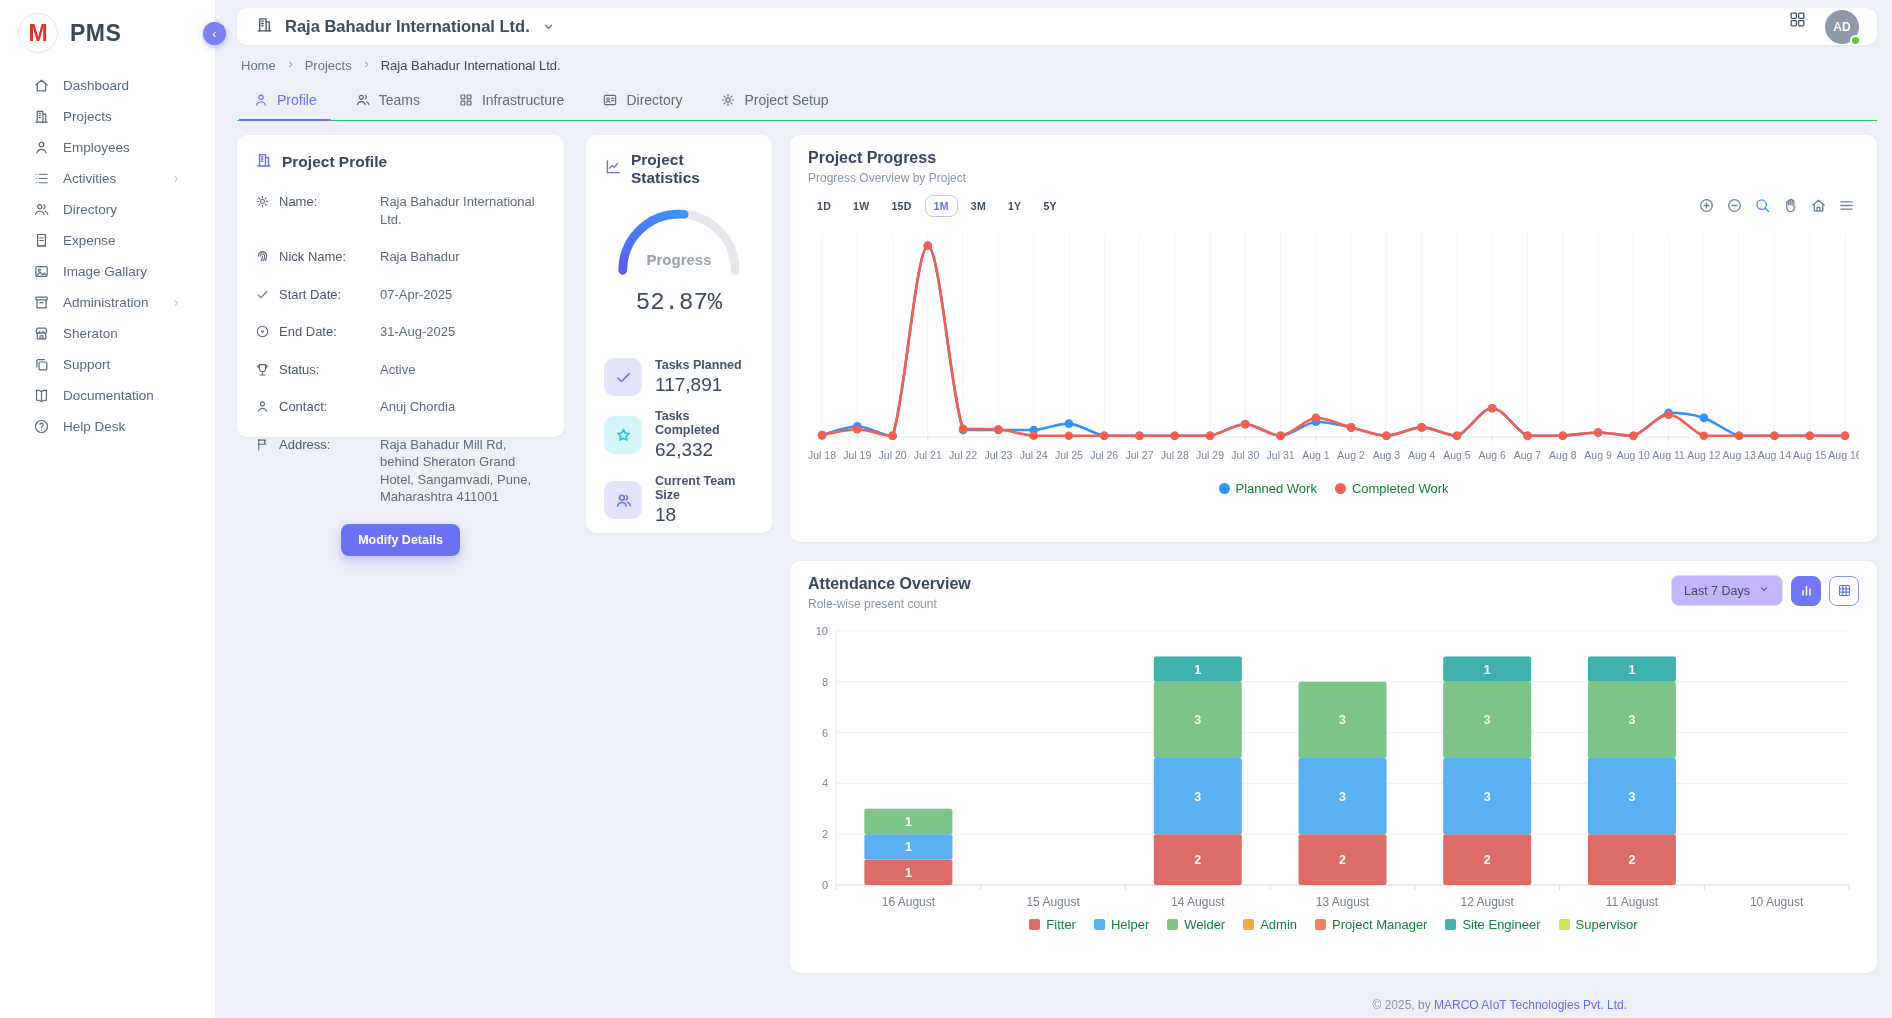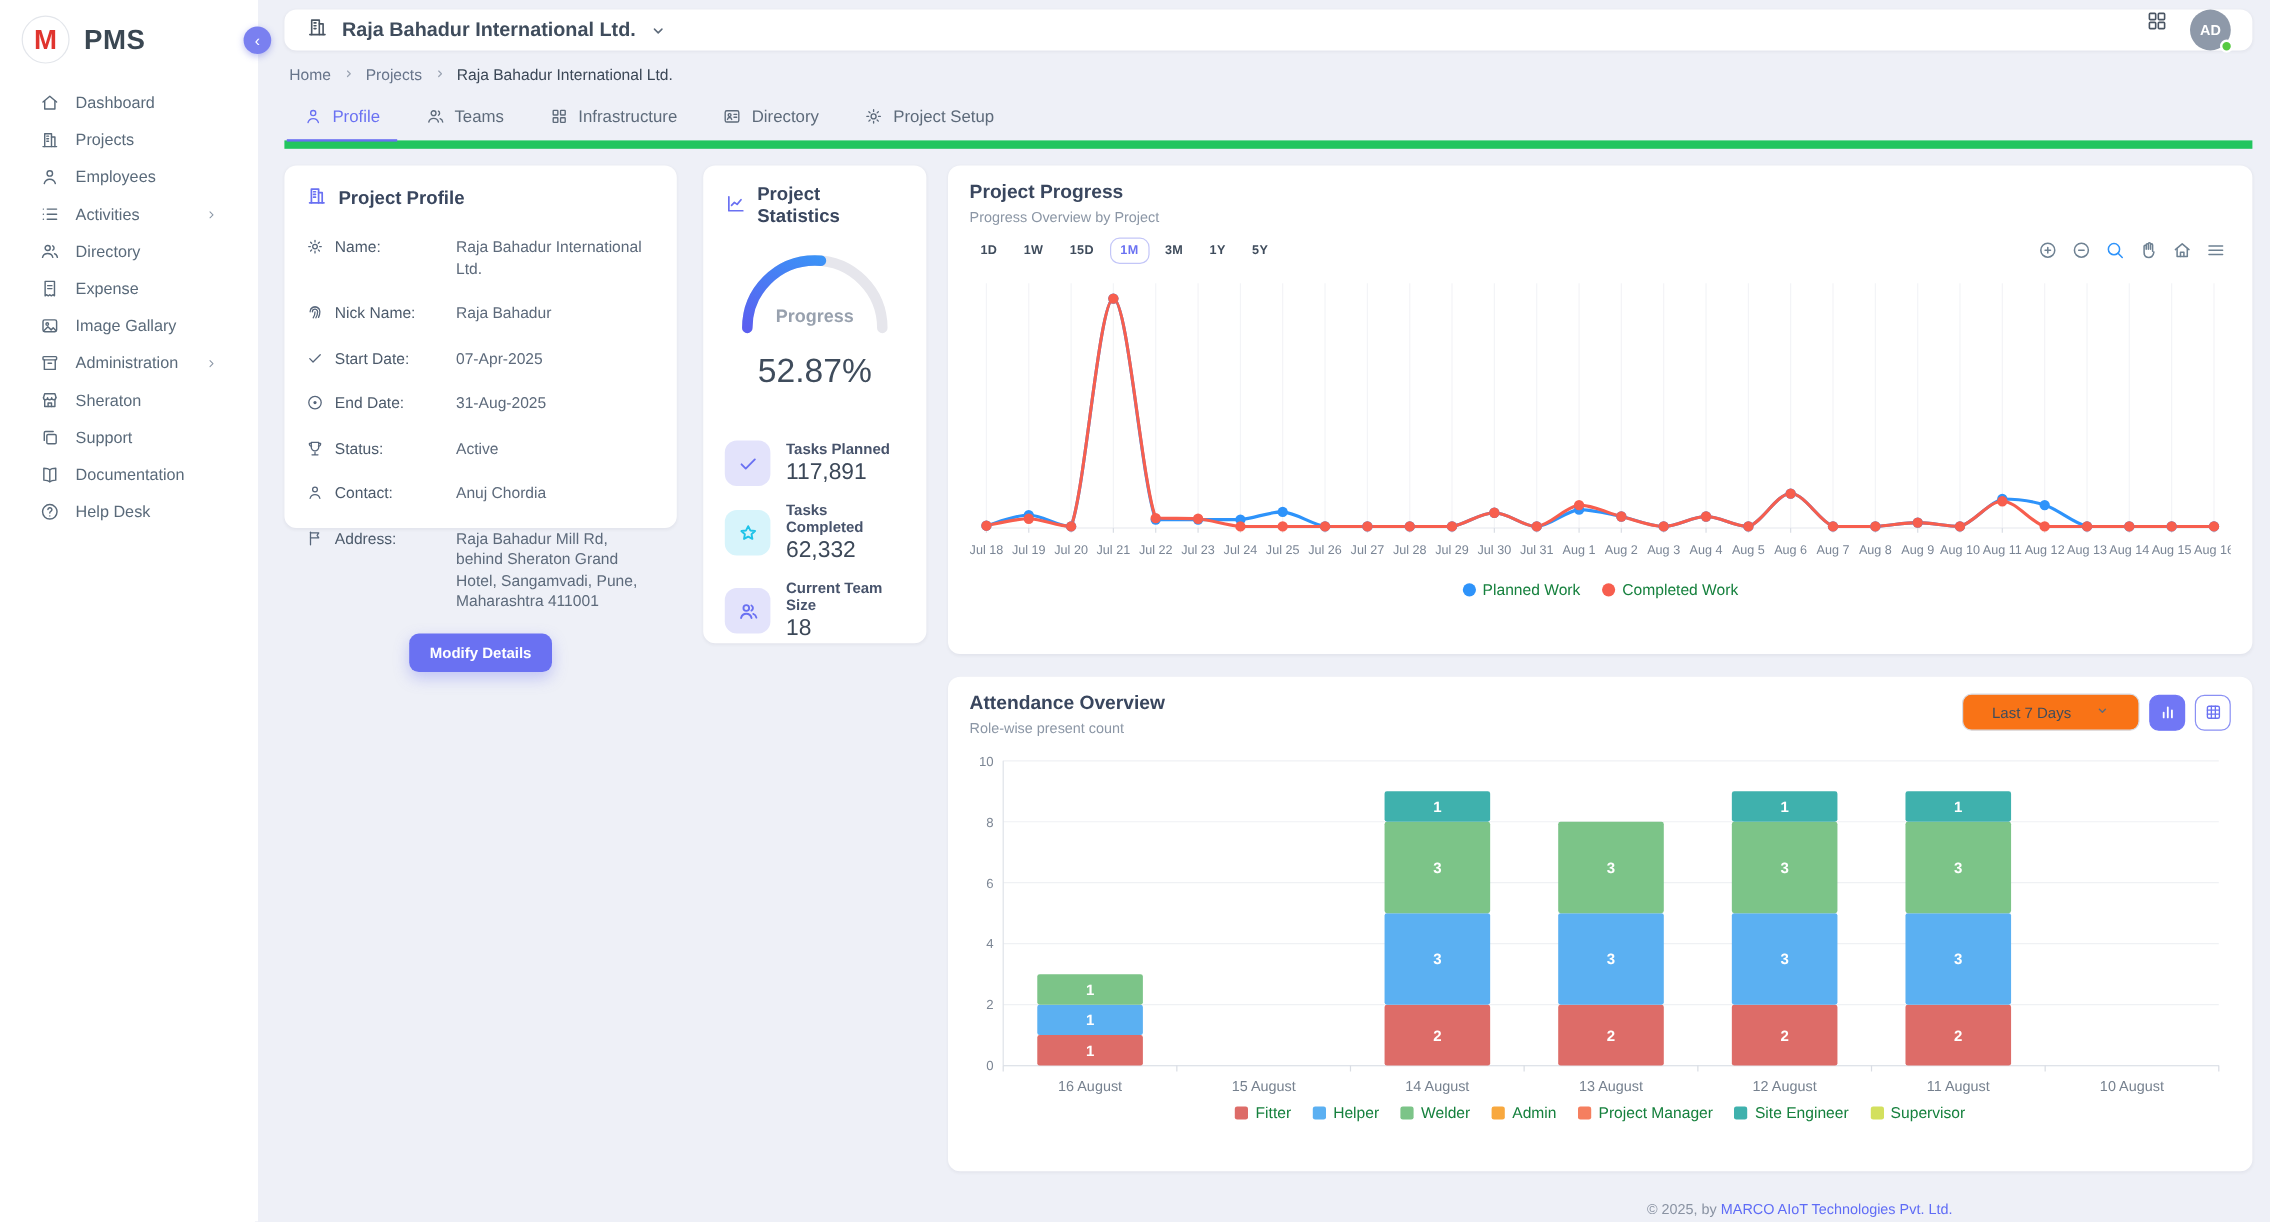--- a/index.html
+++ b/index.html
@@ -35,21 +35,21 @@
   .avatar { width:34px; height:34px; border-radius:50%; background:#8e99a9; color:#fff; font-size:12px;
     font-weight:bold; display:flex; align-items:center; justify-content:center; position:relative; cursor:pointer; }
   .status-dot { position:absolute; right:-2px; bottom:-2px; width:11px; height:11px; border-radius:50%;
     background:#57ca41; border:2px solid #fff; }
 
   .breadcrumb { display:flex; align-items:center; gap:9px; padding:13px 4px 9px; font-size:13px; color:#67748a; }
   .breadcrumb .crumb { cursor:pointer; }
   .breadcrumb .crumb.last { color:#3b4756; cursor:default; }
   .breadcrumb svg { width:11px; height:11px; color:#9aa3b2; }
 
-  .tabs { display:flex; gap:10px; border-bottom:7px solid #22c55e; padding:0 2px; }
+  .tabs { display:flex; gap:10px; border-bottom:1px solid #22c55e; padding:0 2px; }
   .tab { display:flex; align-items:center; gap:8px; padding:10px 14px 11px; font-size:14px; color:#5d6a7a;
     font-weight:500; border-bottom:2px solid transparent; margin-bottom:-1px; cursor:pointer; }
   .tab svg { width:16px; height:16px; }
   .tab.active { color:#6a71f2; border-color:#6a71f2; }
 
   .content { display:flex; gap:18px; padding-top:14px; flex:1; align-items:flex-start; }
   .col-left { width:535px; flex:none; display:flex; flex-direction:row; gap:22px; }
   .col-right { flex:1; display:flex; flex-direction:column; gap:19px; }
 
   .card-head { display:flex; align-items:center; gap:9px; font-size:15.5px; font-weight:600; color:#39465e; }
@@ -59,21 +59,21 @@
   .field-row { display:flex; align-items:flex-start; gap:9px; margin-top:20px; font-size:13px; line-height:1.35; }
   .field-row svg { width:15px; height:15px; color:#56657a; flex:none; margin-top:1px; }
   .field-label { width:92px; flex:none; color:#4c5a6b; font-weight:500; }
   .field-value { color:#5d6a7b; flex:1; }
   .modify-btn { display:block; margin:18px auto 0; background:#6a71f2; color:#fff; font-size:12.5px; font-weight:bold;
     border:none; border-radius:8px; padding:9px 17px; cursor:pointer; box-shadow:0 5px 12px rgba(106,113,242,.35); }
 
   .stats-card { padding:16px 18px; height:398px; }
   .gauge-wrap { text-align:center; margin-top:8px; }
   .gauge-wrap svg { width:150px; height:88px; }
-  .gauge-value { font-size:28px; color:#3f4c5c; margin-top:2px; }
+  .gauge-value { font-size:24px; color:#3f4c5c; margin-top:2px;font-family:Liberation Mono, monospace; }
   .stats-list { margin-top:42px; display:flex; flex-direction:column; gap:13px; }
   .stat-row { display:flex; align-items:center; gap:13px; }
   .stat-icon { width:38px; height:38px; border-radius:10px; display:flex; align-items:center; justify-content:center; flex:none; }
   .stat-icon svg { width:19px; height:19px; }
   .stat-label { font-size:12.5px; font-weight:bold; color:#47536b; }
   .stat-value { font-size:19px; color:#3c4858; margin-top:2px; }
 
   .progress-card { padding:14px 18px; height:407px; position:relative; }
   .chart-title { font-size:16px; font-weight:700; color:#39465e; }
   .chart-sub { font-size:12px; color:#8b96a5; margin-top:4px; }
@@ -86,22 +86,22 @@
   .chart-toolbar svg { width:17px; height:17px; }
   .chart-toolbar .t-icon.active { color:#2e93fa; }
   .line-chart-svg { width:1051px; height:258px; margin-top:4px; display:block; }
   .legend-row { display:flex; justify-content:center; gap:18px; margin-top:2px; }
   .legend-item { display:flex; align-items:center; gap:6px; font-size:13px; color:#15803d; cursor:pointer; }
   .legend-dot { width:11px; height:11px; border-radius:50%; }
   .legend-sq { width:11px; height:11px; border-radius:2px; }
 
   .attendance-card { padding:14px 18px; height:412px; position:relative; }
   .att-controls { position:absolute; right:18px; top:14px; display:flex; align-items:center; gap:8px; }
-  .select-box { display:flex; align-items:center; gap:20px; border:1px solid #d8dce4; border-radius:8px;
-    padding:7px 24px; font-size:12.5px; color:#3f4c5c; background:#f97316; cursor:pointer; }
+  .select-box { display:flex; align-items:center; gap:8px; border:1px solid #d8dce4; border-radius:8px;
+    padding:7px 12px; font-size:12.5px; color:#3f4c5c; background:#c4b5fd; cursor:pointer; }
   .select-box svg { width:12px; height:12px; color:#5d6a7a; }
   .toggle-btn { width:30px; height:30px; border-radius:8px; display:flex; align-items:center; justify-content:center; cursor:pointer; }
   .toggle-btn svg { width:15px; height:15px; }
   .toggle-btn.filled { background:#7177f5; border:1px solid #7177f5; color:#fff; }
   .toggle-btn.outline { background:#fff; border:1px solid #8a90f4; color:#6a71f2; }
   .bar-chart-svg { width:1051px; height:292px; margin-top:12px; display:block; }
 
   .footer { font-size:12px; color:#8a93a3; text-align:right; padding:6px 250px 6px 0; }
   .footer a { color:#5f6cf6; text-decoration:none; }
 </style>

